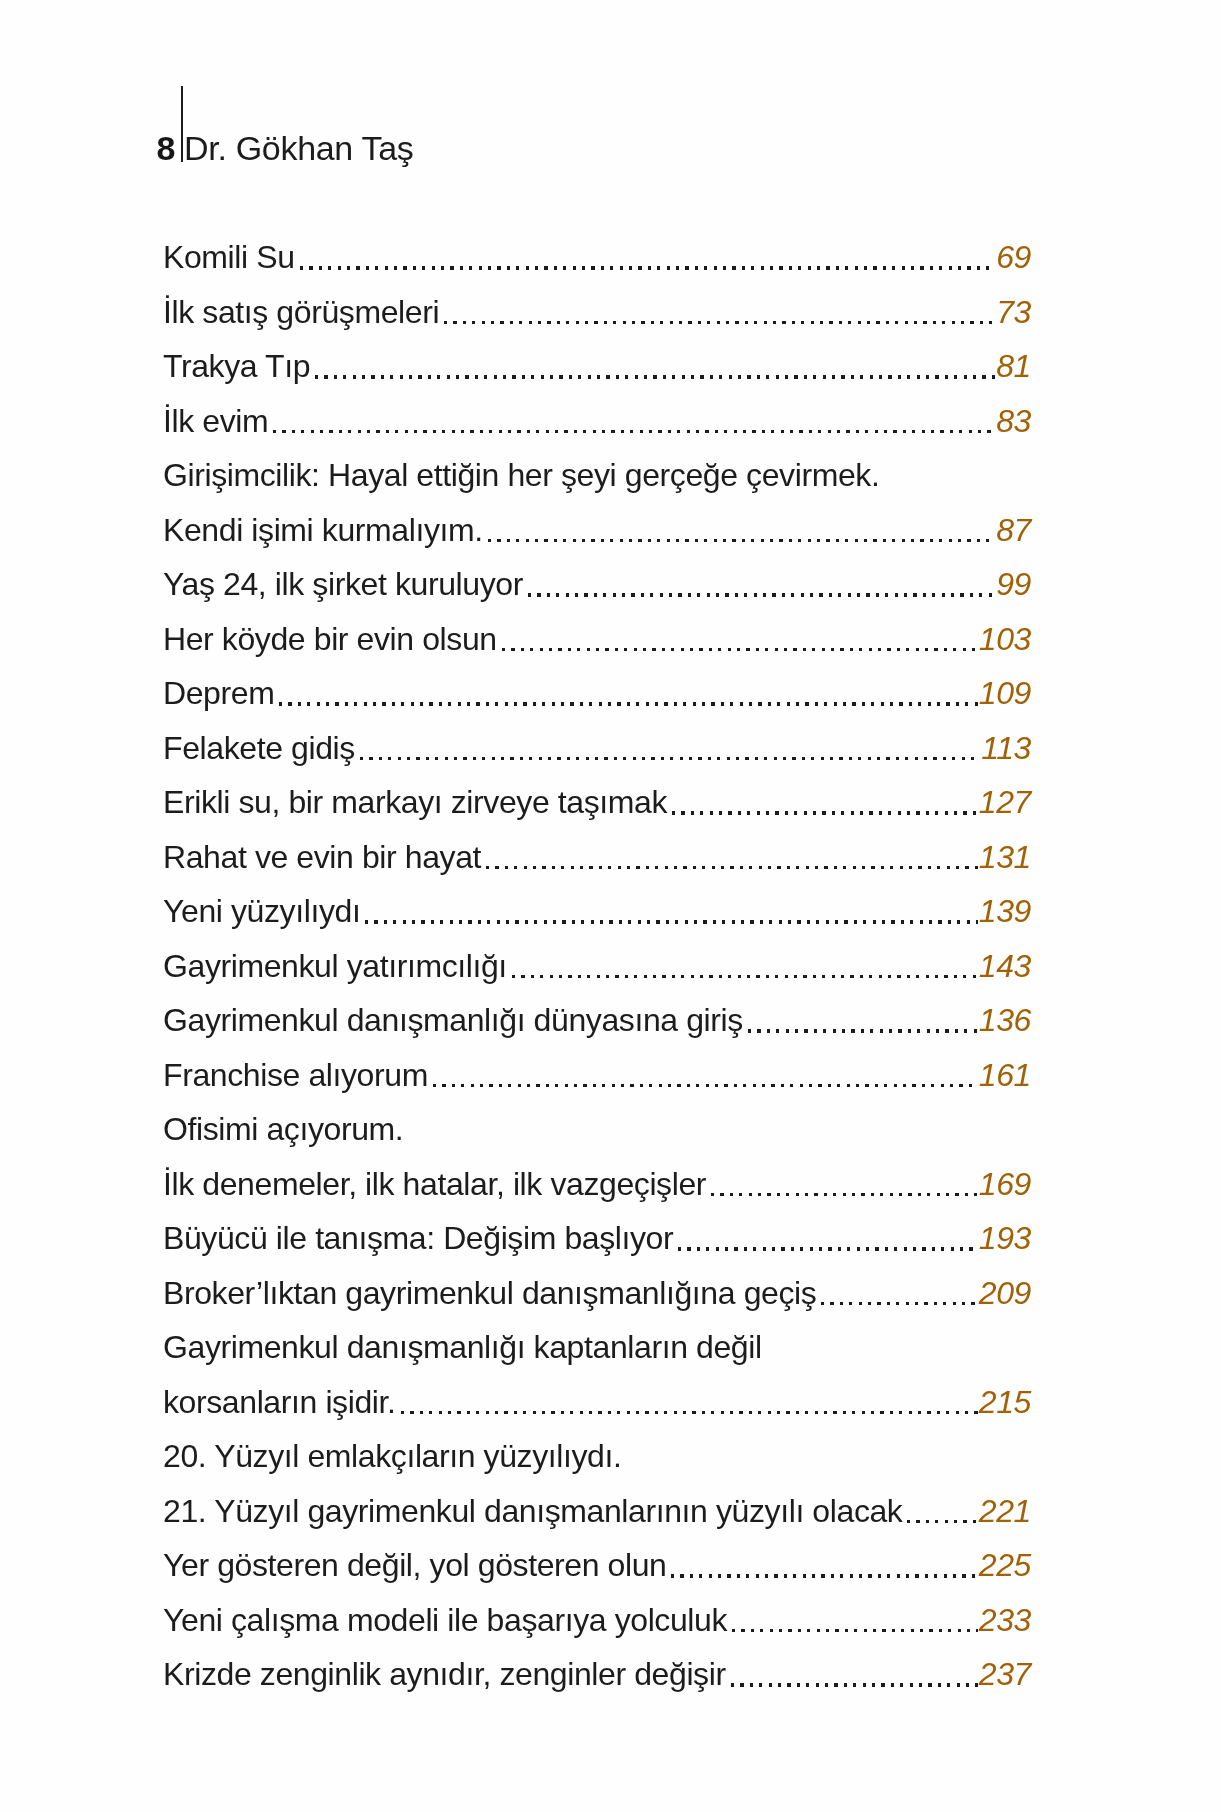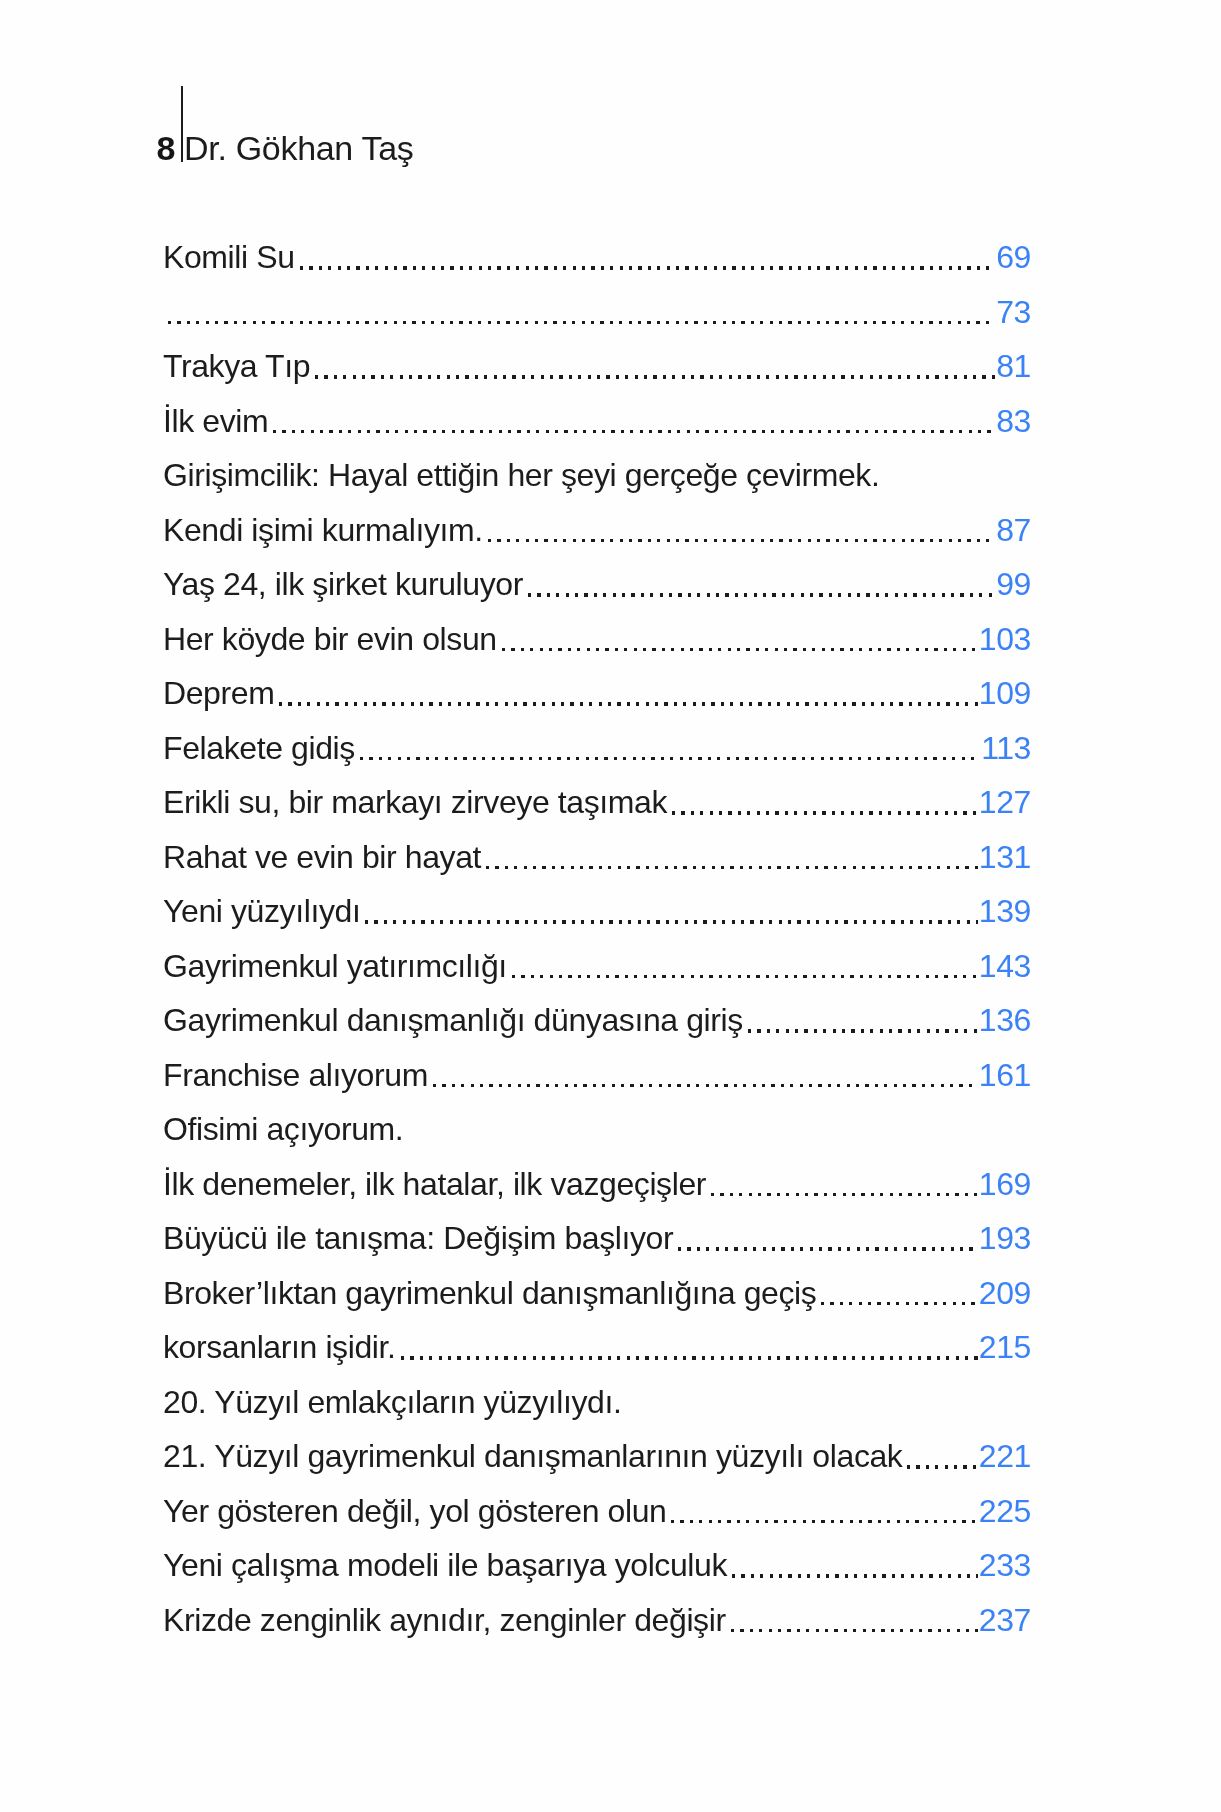--- a/index.html
+++ b/index.html
@@ -88,42 +88,44 @@
     margin: 0 1px 15px 5px;
     background: repeating-linear-gradient(to right,
       #1b1b1b 0px, #1b1b1b 3.2px,
       transparent 3.2px, transparent 9.4px);
     min-width: 0;
   }
   .toc-page {
     font-size: 32px;
     letter-spacing: -0.4px;
     line-height: 54.5px;
-    color: #3b82f6;
+    color: #a16207;
     flex: 0 0 auto;
+    font-style: italic;
   }
 </style>
 </head>
 <body>
 
 <div class="page">
 
   <div class="running-header">
     <div class="folio">8</div>
     <div class="header-rule"></div>
     <div class="header-title">Dr. Gökhan Taş</div>
   </div>
 
   <div class="toc" id="toc-list">
       <div class="toc-row">
       <span class="toc-title">Komili Su</span>
       <span class="toc-leader"></span>
       <span class="toc-page">69</span>
     </div>
       <div class="toc-row">
+      <span class="toc-title">İlk satış görüşmeleri</span>
       <span class="toc-leader"></span>
       <span class="toc-page">73</span>
     </div>
       <div class="toc-row">
       <span class="toc-title">Trakya Tıp</span>
       <span class="toc-leader"></span>
       <span class="toc-page">81</span>
     </div>
       <div class="toc-row">
       <span class="toc-title">İlk evim</span>
@@ -201,20 +203,24 @@
       <div class="toc-row">
       <span class="toc-title">Büyücü ile tanışma: Değişim başlıyor</span>
       <span class="toc-leader"></span>
       <span class="toc-page">193</span>
     </div>
       <div class="toc-row">
       <span class="toc-title">Broker’lıktan gayrimenkul danışmanlığına geçiş</span>
       <span class="toc-leader"></span>
       <span class="toc-page">209</span>
     </div>
+      <div class="toc-row no-page">
+      <span class="toc-title">Gayrimenkul danışmanlığı kaptanların değil</span>
+
+    </div>
       <div class="toc-row">
       <span class="toc-title">korsanların işidir.</span>
       <span class="toc-leader"></span>
       <span class="toc-page">215</span>
     </div>
       <div class="toc-row no-page">
       <span class="toc-title">20. Yüzyıl emlakçıların yüzyılıydı.</span>
 
     </div>
       <div class="toc-row">

